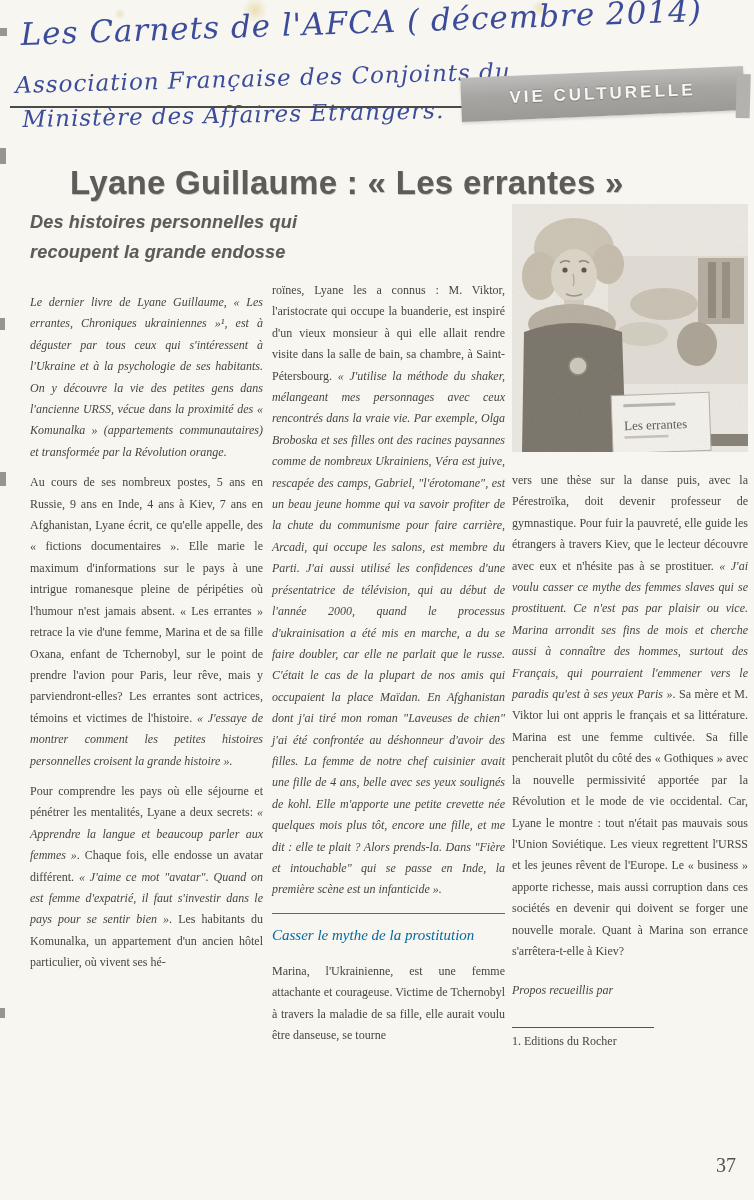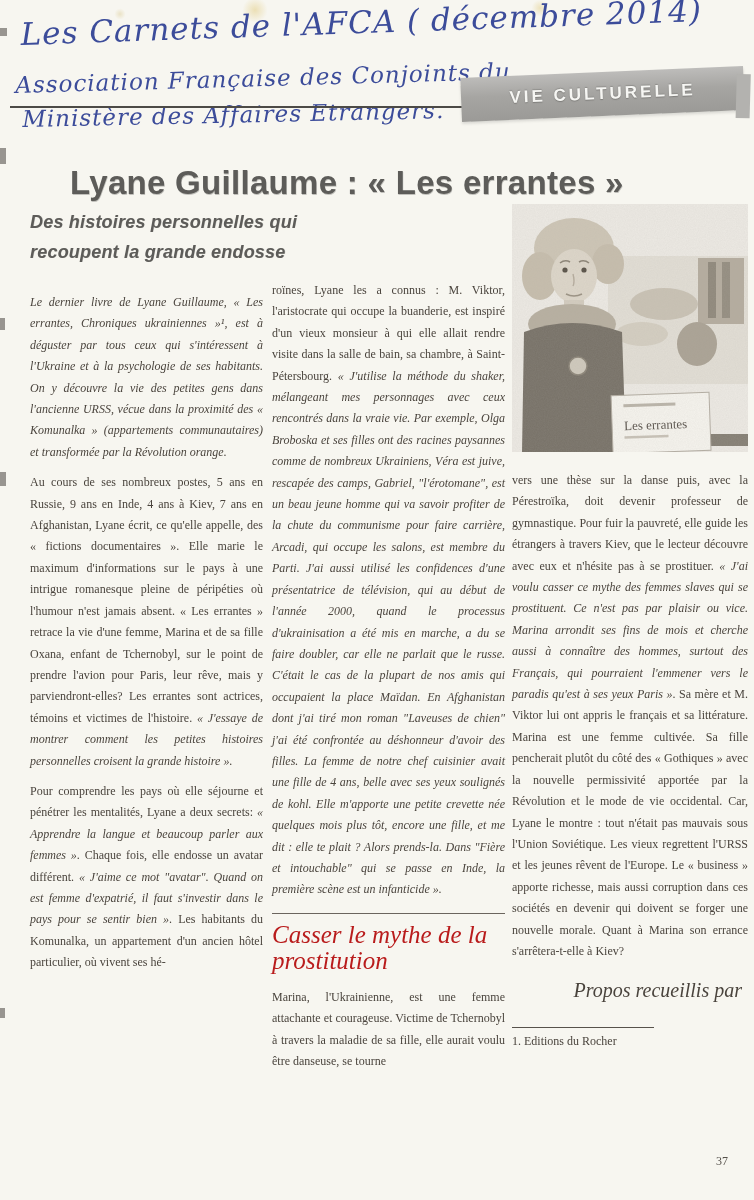--- a/index.html
+++ b/index.html
@@ -76,38 +76,38 @@
   #col3{left:512px;top:204px;width:236px;}
   .para{
     margin:8px 0 9px 0;
     font-size:12px;line-height:21.4px;
     text-align:justify;
   }
   .it{font-style:italic;}
   .sec-rule{border-top:1.5px solid #6b655e;margin:12px 0 0 0;width:100%;}
   .sec-heading{
     font-family:"Liberation Serif", serif;font-style:italic;font-weight:normal;
-    font-size:25px;line-height:26px;color:#b91c1c;
+    font-size:15px;line-height:26px;color:#0369a1;
     margin:8px 0 13px 0;
   }
   .byline{
-    margin-top:16px;text-align:right;font-style:italic;
-    font-size:20px;line-height:25px;color:#4a443d;padding-right:6px;
+    margin-top:16px;text-align:left;font-style:italic;
+    font-size:12px;line-height:25px;color:#4a443d;padding-right:6px;
   }
   .footnote{margin-top:24px;}
   .fn-rule{width:142px;border-top:1.5px solid #57524b;margin-bottom:6px;}
   .footnote div:last-child{font-size:12px;color:#4a443d;}
 
   
   #photo-wrap{width:236px;height:248px;margin-bottom:18px;position:relative;}
   #photo-wrap svg{display:block;}
 
   #page-number{
     position:absolute;left:716px;top:1154px;
-    font-size:12px;color:#55504a;font-family:"Liberation Serif", serif;
+    font-size:20px;color:#55504a;font-family:"Liberation Serif", serif;
   }
 </style>
 </head>
 <body>
 
 <div id="page">
   <div id="stains"></div>
 
   <div class="scan-mark" style="top:148px;width:6px;height:16px;"></div>
   <div class="scan-mark" style="top:318px;width:5px;height:12px;"></div>

